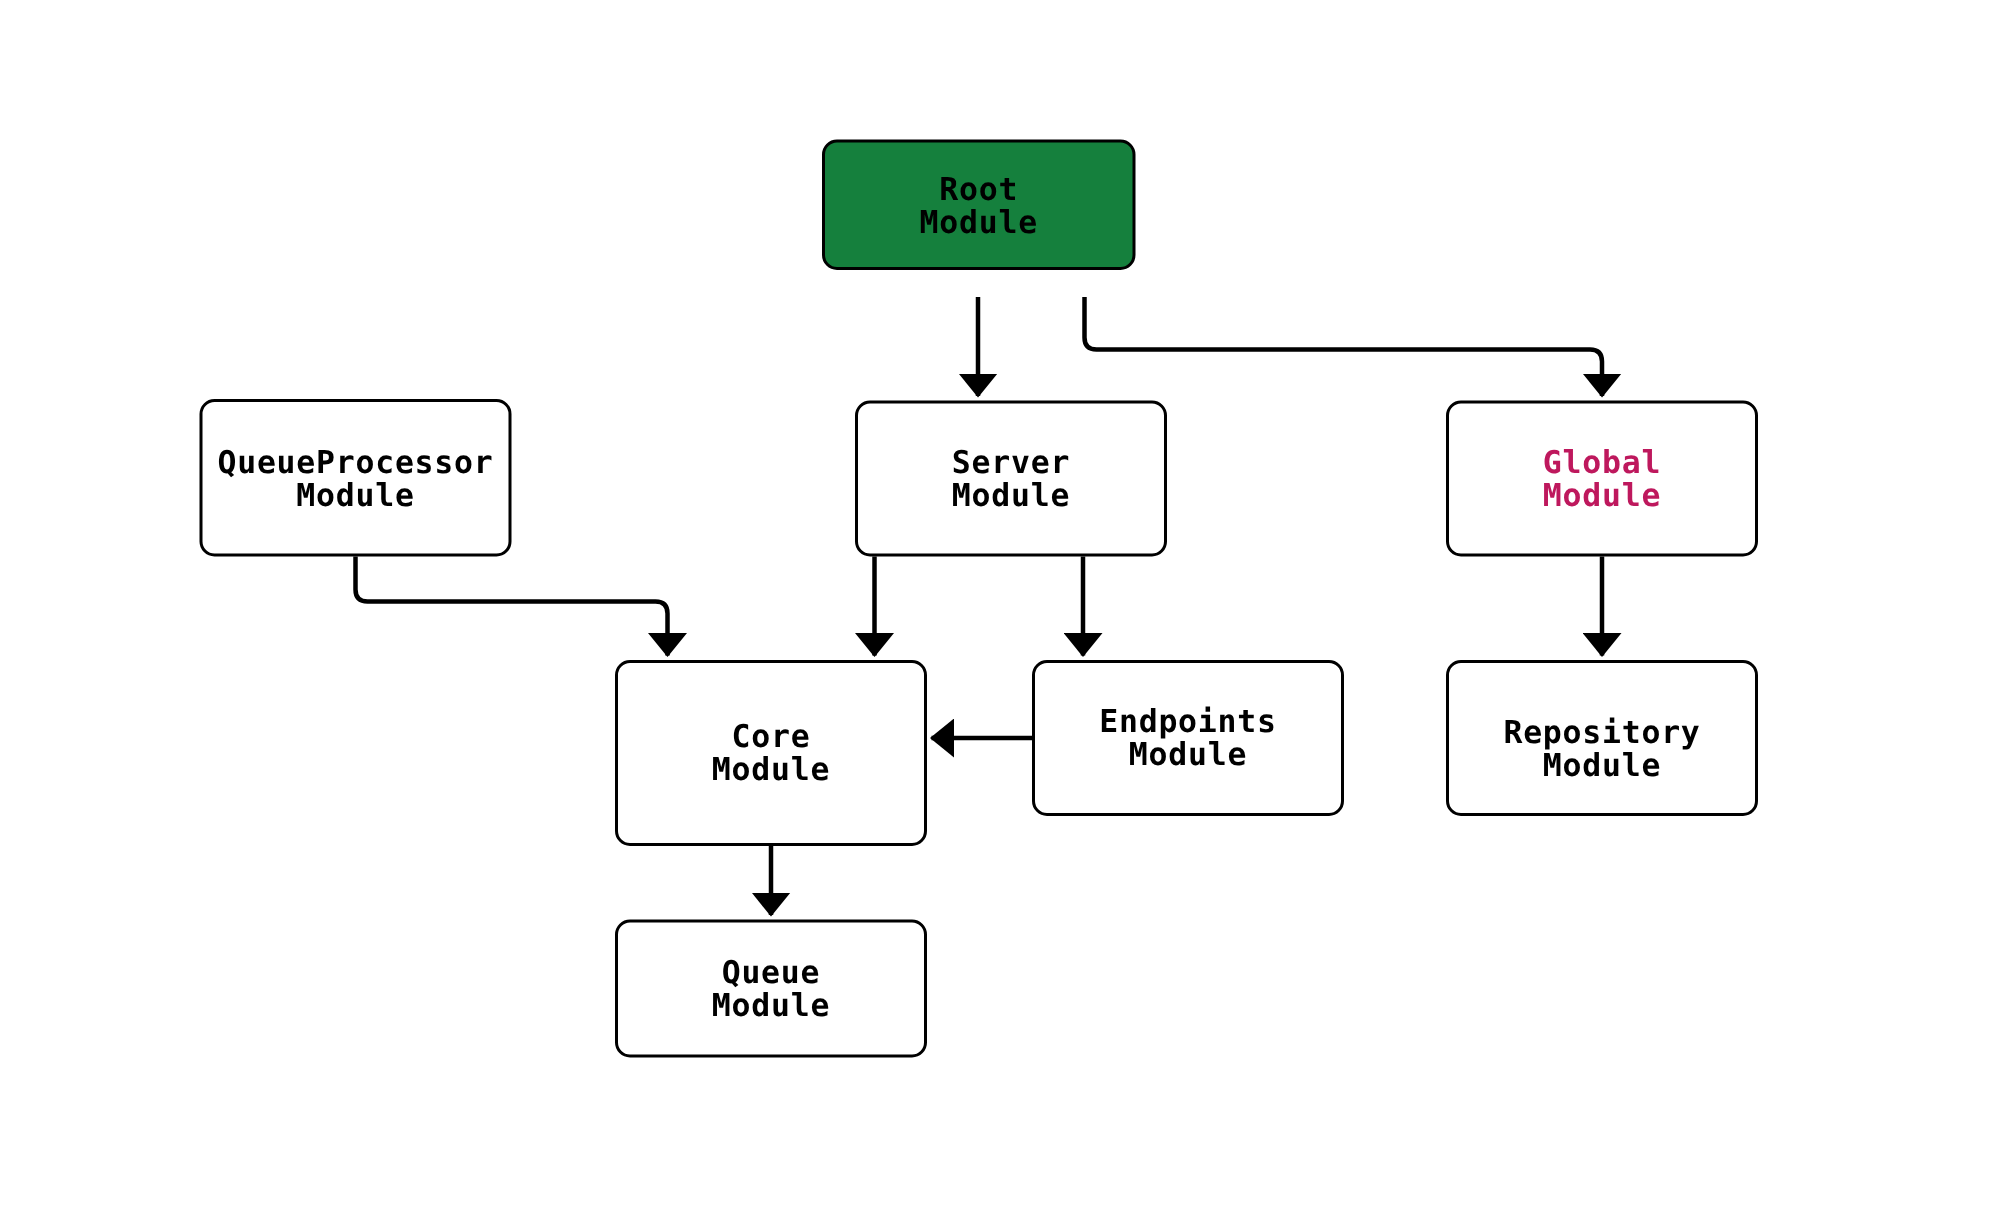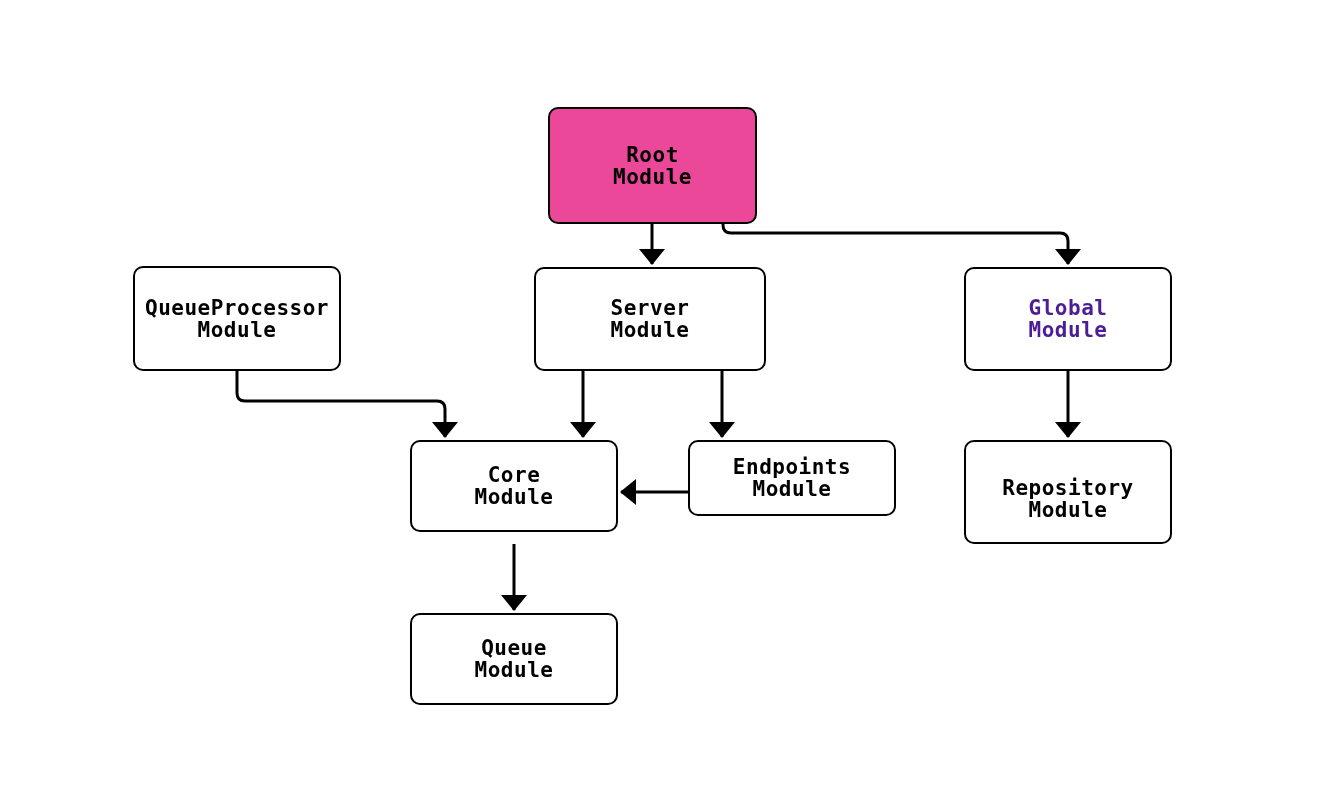--- a/index.html
+++ b/index.html
@@ -63,41 +63,41 @@
         <path d="M 723 198 L 723 225 Q 723 233 731 233 L 1060 233 Q 1068 233 1068 241 L 1068 264" class="edge" stroke="#000000" marker-end="url(#arrow)"></path>
         <path d="M 237 371 L 237 393 Q 237 401 245 401 L 437 401 Q 445 401 445 409 L 445 437" class="edge" stroke="#000000" marker-end="url(#arrow)"></path>
         <path d="M 583 371 L 583 437" class="edge" stroke="#000000" marker-end="url(#arrow)"></path>
         <path d="M 722 371 L 722 437" class="edge" stroke="#000000" marker-end="url(#arrow)"></path>
         <path d="M 688 492 L 621 492" class="edge" stroke="#000000" marker-end="url(#arrow)"></path>
         <path d="M 1068 371 L 1068 437" class="edge" stroke="#000000" marker-end="url(#arrow)"></path>
         <path d="M 514 544 L 514 610" class="edge" stroke="#000000" marker-end="url(#arrow)"></path>
       </g>
   </svg>
   <div>
-      <div class="node" style="left: 548px; top: 107px; width: 209px; height: 117px; background: #ec4899; border-color: rgb(0, 0, 0);">
+      <div class="node" style="left: 548px; top: 93px; width: 209px; height: 87px; background: #15803d; border-color: rgb(0, 0, 0);">
         <span class="node-label" style="color: rgb(0, 0, 0);">Root
 Module</span>
       </div>
       <div class="node" style="left: 133px; top: 266px; width: 208px; height: 105px; background: rgb(255, 255, 255); border-color: rgb(0, 0, 0);">
         <span class="node-label" style="color: rgb(0, 0, 0);">QueueProcessor
 Module</span>
       </div>
-      <div class="node" style="left: 534px; top: 267px; width: 232px; height: 104px; background: rgb(255, 255, 255); border-color: rgb(0, 0, 0);">
+      <div class="node" style="left: 570px; top: 267px; width: 208px; height: 104px; background: rgb(255, 255, 255); border-color: rgb(0, 0, 0);">
         <span class="node-label" style="color: rgb(0, 0, 0);">Server
 Module</span>
       </div>
       <div class="node" style="left: 964px; top: 267px; width: 208px; height: 104px; background: rgb(255, 255, 255); border-color: rgb(0, 0, 0);">
-        <span class="node-label" style="color: #4c1d95;">Global
+        <span class="node-label" style="color: #be185d;">Global
 Module</span>
       </div>
-      <div class="node" style="left: 410px; top: 440px; width: 208px; height: 92px; background: rgb(255, 255, 255); border-color: rgb(0, 0, 0);">
+      <div class="node" style="left: 410px; top: 440px; width: 208px; height: 124px; background: rgb(255, 255, 255); border-color: rgb(0, 0, 0);">
         <span class="node-label" style="color: rgb(0, 0, 0);">Core
 Module</span>
       </div>
-      <div class="node" style="left: 688px; top: 440px; width: 208px; height: 76px; background: rgb(255, 255, 255); border-color: rgb(0, 0, 0);">
+      <div class="node" style="left: 688px; top: 440px; width: 208px; height: 104px; background: rgb(255, 255, 255); border-color: rgb(0, 0, 0);">
         <span class="node-label" style="color: rgb(0, 0, 0);">Endpoints
 Module</span>
       </div>
       <div class="node" style="left: 964px; top: 440px; width: 208px; height: 104px; background: rgb(255, 255, 255); border-color: rgb(0, 0, 0);">
         <span class="node-label" style="color: rgb(0, 0, 0); margin-top: 13px;">Repository
 Module</span>
       </div>
       <div class="node" style="left: 410px; top: 613px; width: 208px; height: 92px; background: rgb(255, 255, 255); border-color: rgb(0, 0, 0);">
         <span class="node-label" style="color: rgb(0, 0, 0);">Queue
 Module</span>

